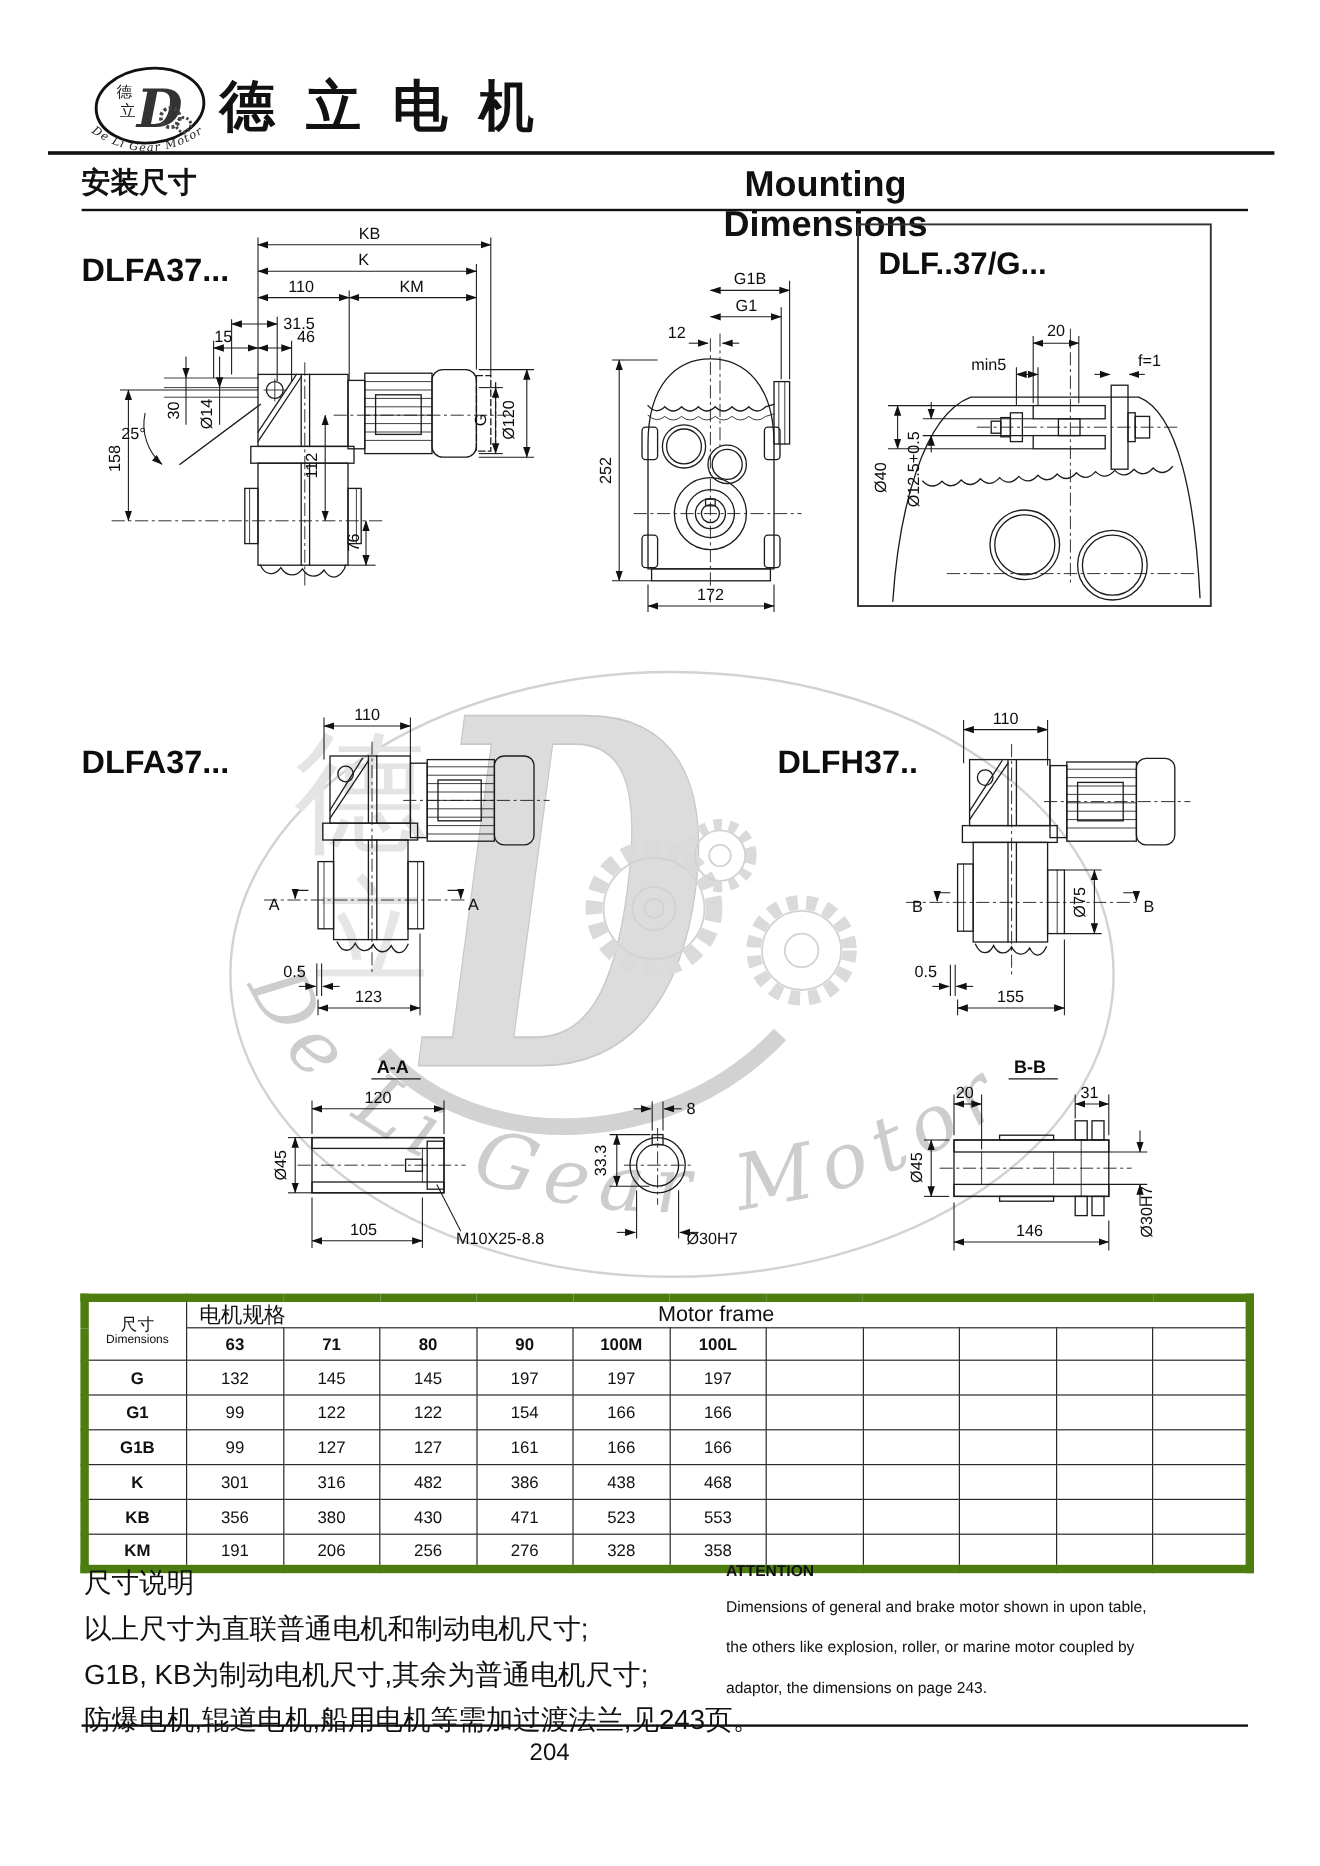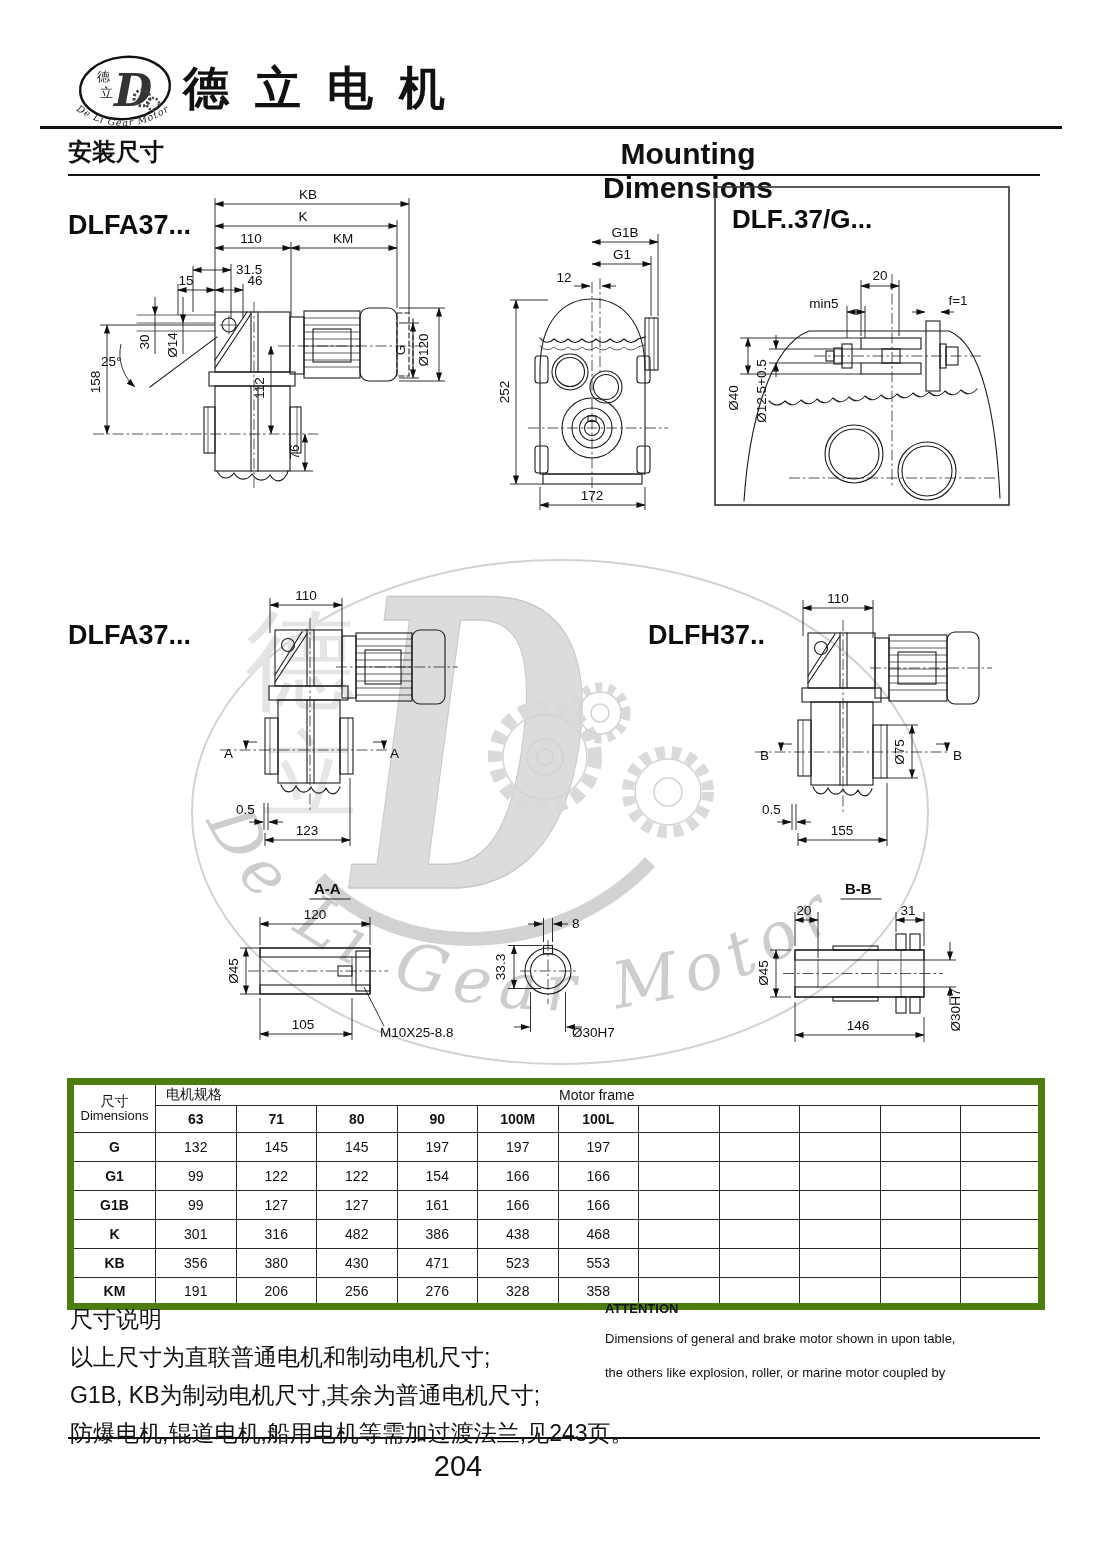--- a/index.html
+++ b/index.html
@@ -20,29 +20,29 @@
   .rule{background:#111}
   .brand{font-family:Liberation Mono, monospace;font-weight:bold;font-size:46px;letter-spacing:26px;white-space:nowrap}
   .sec-cn{font-size:24px;font-weight:bold}
   .sec-en{font-size:30px;font-weight:bold;text-align:center;width:240px}
   .dim-table{border-collapse:collapse;table-layout:fixed;width:971px;border:7px solid #4d7c0f;background:transparent}
   .dim-table td{border:1px solid #2a2a2a;text-align:center;font-size:14px;height:29px;padding:0;overflow:hidden}
   .dim-table thead tr.r1 td{height:24px}
   .dim-table tr.frames td{font-weight:bold;height:27px}
   .dim-table td.corner{vertical-align:middle;line-height:1.15}
   .corner .c-cn{font-size:14px}
-  .corner .c-en{font-size:13px}
-  .dim-table td.mf{position:relative;font-size:14px}
+  .corner .c-en{font-size:10px}
+  .dim-table td.mf{position:relative;font-size:18px}
   .mf .mf-cn{position:absolute;left:10px;top:50%;transform:translateY(-50%)}
   .dim-table td.rl{font-weight:bold}
   .cn-notes{font-size:23px;line-height:38px;white-space:nowrap}
   .en-notes{font-size:13px;white-space:nowrap}
   .en-notes .t{font-weight:bold;margin-bottom:15px}
   .en-notes .l{margin-bottom:19px}
-  .pagenum{width:916px;text-align:center;font-size:29px}
+  .pagenum{width:916px;text-align:center;font-size:20px}
 </style>
 </head>
 <body>
 
 <svg width="0" height="0" style="position:absolute" aria-hidden="true">
   <defs>
     <marker id="ar" viewBox="0 0 10 10" refX="9.5" refY="5" markerWidth="10" markerHeight="10" orient="auto-start-reverse">
       <path d="M0,1.6 L10,5 L0,8.4 z" fill="#111"></path>
     </marker>
     <pattern id="hatch" width="5.5" height="5.5" patternUnits="userSpaceOnUse" patternTransform="rotate(45)">
@@ -611,18 +611,19 @@
   <div class="abs cn-notes" style="left:70px;top:1300px">
     <div>尺寸说明</div>
     <div>以上尺寸为直联普通电机和制动电机尺寸;</div>
     <div>G1B, KB为制动电机尺寸,其余为普通电机尺寸;</div>
     <div>防爆电机,辊道电机,船用电机等需加过渡法兰,见243页。</div>
   </div>
   <div class="abs en-notes" style="left:605px;top:1301px">
     <div class="t">ATTENTION</div>
     <div class="l">Dimensions of general and brake motor shown in upon table,</div>
     <div class="l">the others like explosion, roller, or marine motor coupled by</div>
+    <div class="l">adaptor, the dimensions on page 243.</div>
   </div>
 
   <div class="abs rule" style="left:68px;top:1437px;width:972px;height:2px"></div>
   <div class="abs pagenum" style="left:0;top:1450px">204</div>
 
 </div>
 
 </body></html>

